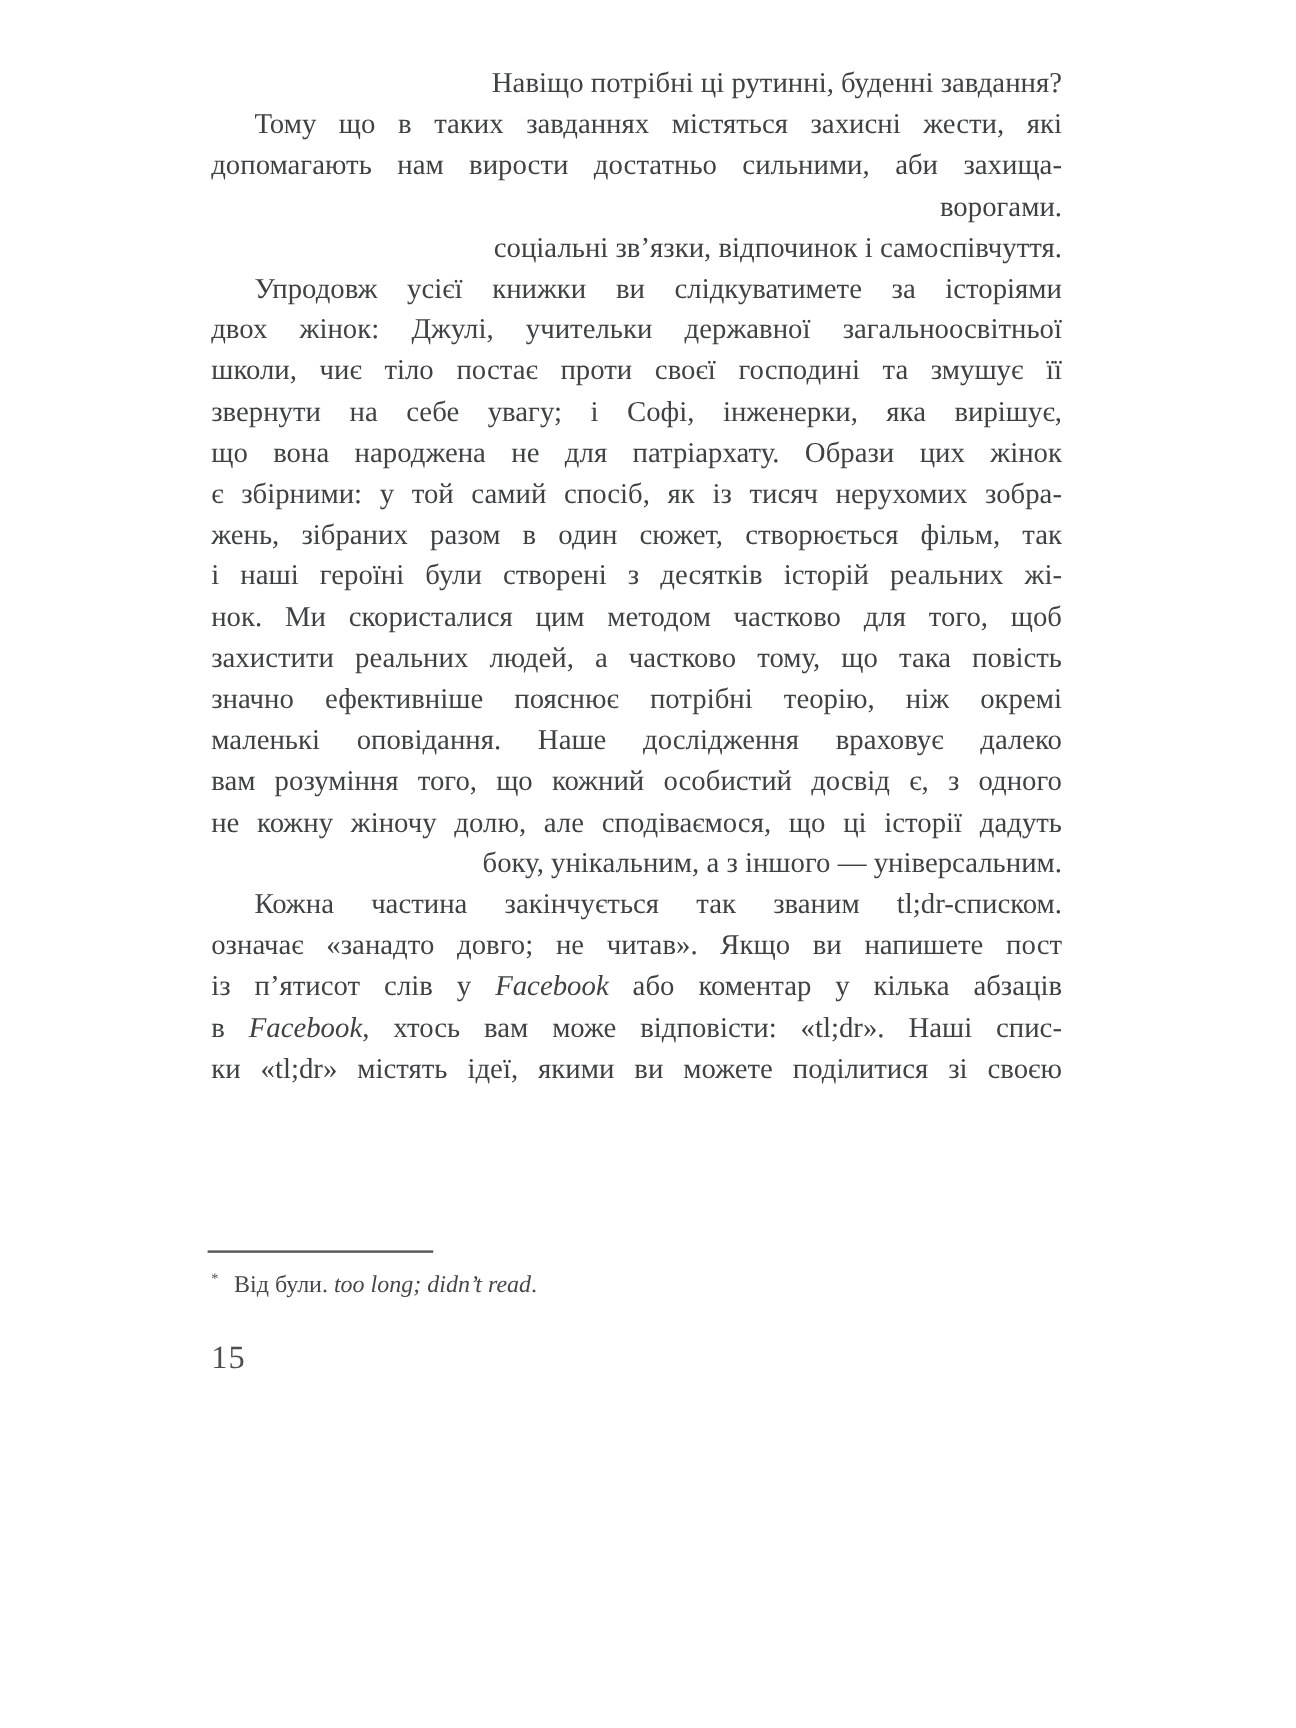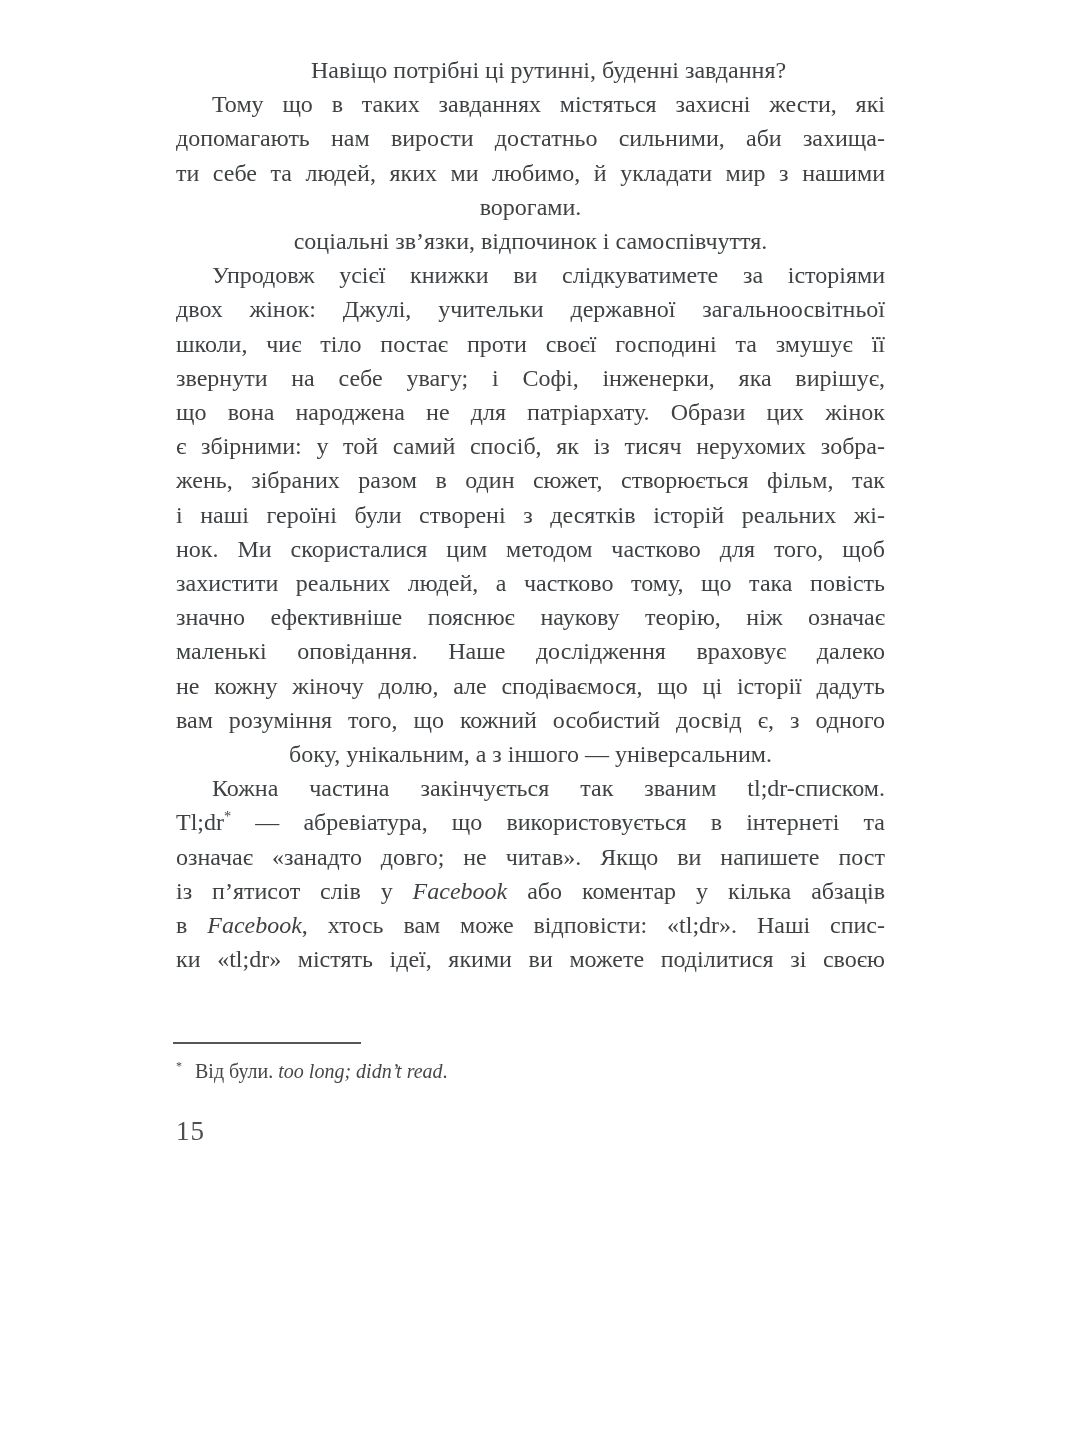--- a/index.html
+++ b/index.html
@@ -21,21 +21,21 @@
     width: 709px;
     font-size: 24px;
     line-height: 34.2px;
     color: #3f4244;
   }
   .line {
     text-align: justify;
     text-align-last: justify;
   }
   .line.end {
-    text-align: center;
+    text-align: right;
     text-align-last: auto;
   }
   .line.indent {
     text-indent: 36px;
   }
   .it { font-style: italic; font-family: Liberation Serif, serif; }
   sup {
     font-size: 60%;
     line-height: 0;
     vertical-align: super;
@@ -69,40 +69,38 @@
     letter-spacing: 1px;
   }
 </style>
 </head>
 <body>
 
 <div class="text-block">
     <div class="line indent end"><span>Навіщо потрібні ці рутинні, буденні завдання?</span></div>
     <div class="line indent"><span>Тому що в таких завданнях містяться захисні жести, які</span></div>
     <div class="line"><span>допомагають нам вирости достатньо сильними, аби захища-</span></div>
-    <div class="line"><span>ти себе та людей, яких ми любимо, й укладати мир з нашими</span></div>
     <div class="line end"><span>ворогами.</span></div>
     <div class="line end"><span>соціальні зв’язки, відпочинок і самоспівчуття.</span></div>
     <div class="line indent"><span>Упродовж усієї книжки ви слідкуватимете за історіями</span></div>
     <div class="line"><span>двох жінок: Джулі, учительки державної загальноосвітньої</span></div>
     <div class="line"><span>школи, чиє тіло постає проти своєї господині та змушує її</span></div>
     <div class="line"><span>звернути на себе увагу; і Софі, інженерки, яка вирішує,</span></div>
     <div class="line"><span>що вона народжена не для патріархату. Образи цих жінок</span></div>
     <div class="line"><span>є збірними: у той самий спосіб, як із тисяч нерухомих зобра-</span></div>
     <div class="line"><span>жень, зібраних разом в один сюжет, створюється фільм, так</span></div>
     <div class="line"><span>і наші героїні були створені з десятків історій реальних жі-</span></div>
     <div class="line"><span>нок. Ми скористалися цим методом частково для того, щоб</span></div>
     <div class="line"><span>захистити реальних людей, а частково тому, що така повість</span></div>
-    <div class="line"><span>значно ефективніше пояснює наукову теорію, ніж означає</span></div>
+    <div class="line"><span>значно ефективніше пояснює потрібні теорію, ніж окремі</span></div>
     <div class="line"><span>маленькі оповідання. Наше дослідження враховує далеко</span></div>
+    <div class="line"><span>вам розуміння того, що кожний особистий досвід є, з одного</span></div>
     <div class="line"><span>не кожну жіночу долю, але сподіваємося, що ці історії дадуть</span></div>
-    <div class="line"><span>вам розуміння того, що кожний особистий досвід є, з одного</span></div>
     <div class="line end"><span>боку, унікальним, а з іншого — універсальним.</span></div>
     <div class="line indent"><span>Кожна частина закінчується так званим tl;dr-списком.</span></div>
-    <div class="line"><span>Tl;dr</span><sup>*</sup><span> — абревіатура, що використовується в інтернеті та</span></div>
     <div class="line"><span>означає «занадто довго; не читав». Якщо ви напишете пост</span></div>
     <div class="line"><span>із п’ятисот слів у </span><span class="it">Facebook</span><span> або коментар у кілька абзаців</span></div>
     <div class="line"><span>в </span><span class="it">Facebook</span><span>, хтось вам може відповісти: «tl;dr». Наші спис-</span></div>
     <div class="line"><span>ки «tl;dr» містять ідеї, якими ви можете поділитися зі своєю</span></div>
   </div>
 
 <div class="footnote-rule"></div>
 
 <div class="footnote"><sup>*</sup><span>Від були. </span><span class="it">too long; didn’t read</span><span>.</span></div>
 

